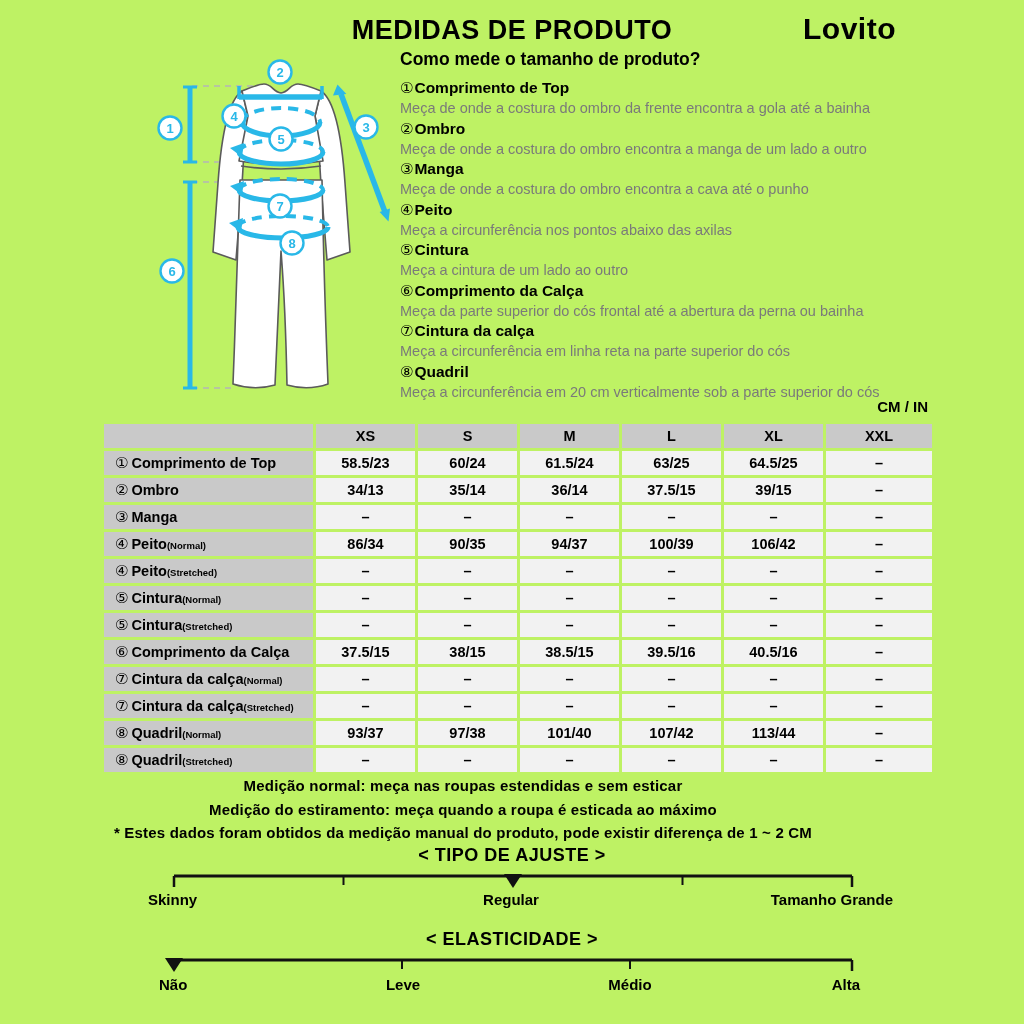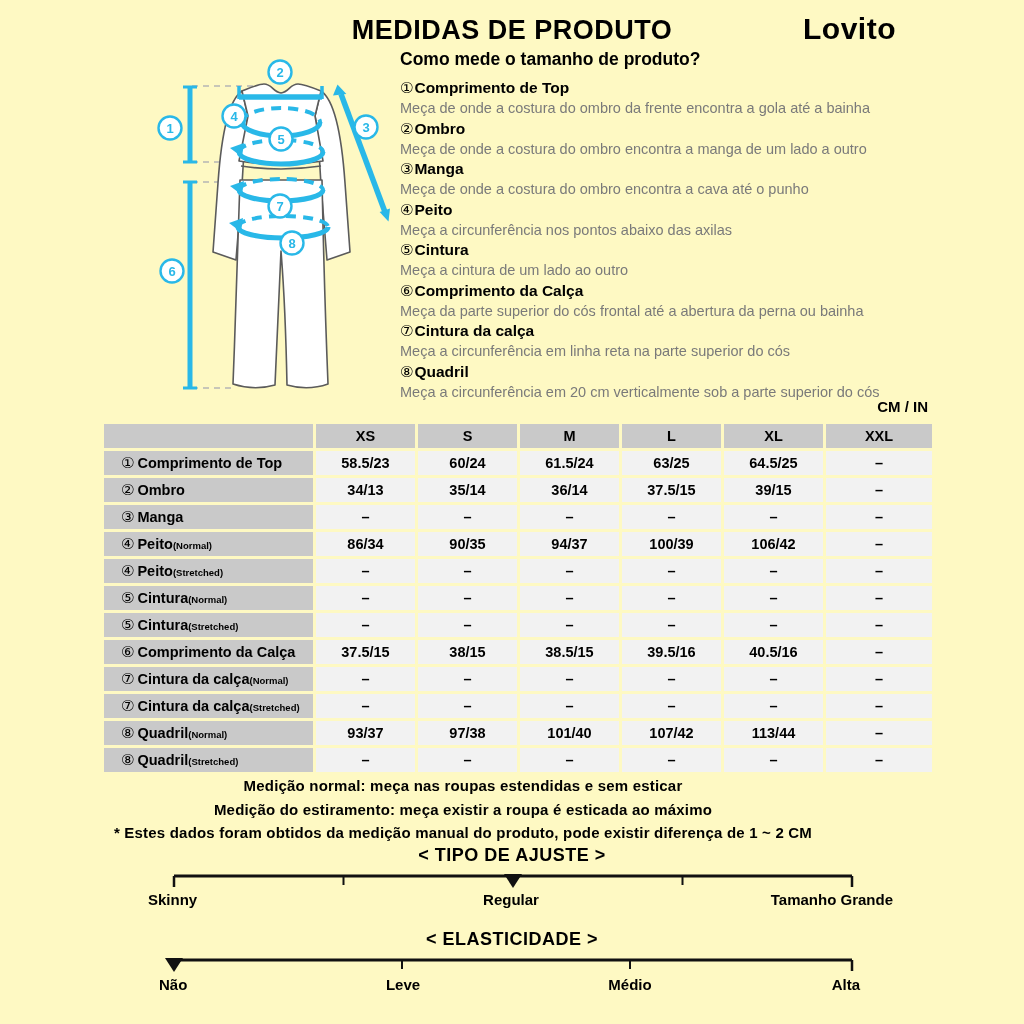--- a/index.html
+++ b/index.html
@@ -1,17 +1,17 @@
 <!DOCTYPE html>
 <html><head>
 <meta charset="utf-8">
 <style>
   html,body { margin:0; padding:0; background:#fff; }
   .page {
-    position:relative; width:1024px; height:1024px; background:#fef9c3;
+    position:relative; width:1024px; height:1024px; background:#bef264;
     font-family:"Liberation Sans","DejaVu Sans",sans-serif; color:#000; overflow:hidden;
   }
   
   .title { position:absolute; top:15px; left:0; width:1024px; text-align:center;
            font-size:27px; font-weight:bold; letter-spacing:.5px; }
   .brand { position:absolute; top:12px; right:128px; font-size:30px; font-weight:bold; letter-spacing:.5px; }
   .subtitle { position:absolute; top:49px; left:400px; font-size:17.5px; font-weight:bold; }
   
   .instructions { position:absolute; top:78px; left:400px; width:545px; }
   .instr-item { height:40.5px; }
@@ -20,21 +20,21 @@
   .instr-desc { font-size:14.5px; color:#7a7a7a; line-height:20px; white-space:nowrap; }
   
   .diagram { position:absolute; left:135px; top:55px; width:270px; height:360px; }
   
   .cm-in { position:absolute; top:398px; left:101px; width:827px; text-align:right;
            font-size:15px; font-weight:bold; }
   table.size-table { position:absolute; top:421px; left:101px; width:827px;
                      border-collapse:separate; border-spacing:3px; table-layout:fixed; }
   .size-table th, .size-table td { height:24px; padding:0; font-size:14.5px; font-weight:bold; text-align:center; }
   .size-table th.corner, .size-table th.col-header { background:#c9c9c9; }
-  .size-table th.row-label { background:#c9c9c9; text-align:left; padding-left:17px; white-space:nowrap; }
+  .size-table th.row-label { background:#c9c9c9; text-align:left; padding-left:11px; white-space:nowrap; }
   .size-table td { background:#f2f2f2; }
   .size-table .circ { font-weight:normal; font-size:15px; margin-right:3px; }
   .size-table .sub { font-size:9.5px; }
   
   .notes { position:absolute; top:774px; left:0; width:926px; text-align:center; }
   .note-line { font-size:15px; font-weight:bold; line-height:23.5px; letter-spacing:.2px; }
   
   .scale-title { position:absolute; left:0; width:1024px; text-align:center;
                  font-size:18px; font-weight:bold; letter-spacing:.5px; }
   .scale-svg { position:absolute; left:140px; width:760px; height:20px; }
@@ -278,21 +278,21 @@
           <td>–</td>
           <td>–</td>
           <td>–</td>
           <td>–</td>
         </tr>
       </tbody>
   </table>
 
   <div class="notes">
     <div class="note-line">Medição normal: meça nas roupas estendidas e sem esticar</div>
-    <div class="note-line">Medição do estiramento: meça existir a roupa é esticada ao máximo</div>
+    <div class="note-line">Medição do estiramento: meça quando a roupa é esticada ao máximo</div>
     <div class="note-line">* Estes dados foram obtidos da medição manual do produto, pode existir diferença de 1 ~ 2 CM</div>
   </div>
 
   <div class="scale-title" style="top:845px">&lt; TIPO DE AJUSTE &gt;</div>
   <svg class="scale-svg" style="top:872px" viewBox="0 0 760 20" xmlns="http://www.w3.org/2000/svg">
     <path d="M34,4 H712" stroke="#111" stroke-width="3" fill="none"></path>
     <path d="M34,4 V15 M712,4 V15" stroke="#111" stroke-width="2.5" fill="none"></path>
     <path d="M203.5,4 V13 M542.5,4 V13" stroke="#111" stroke-width="2" fill="none"></path>
     <polygon points="364,2 382,2 373,16" fill="#111"></polygon>
   </svg>

